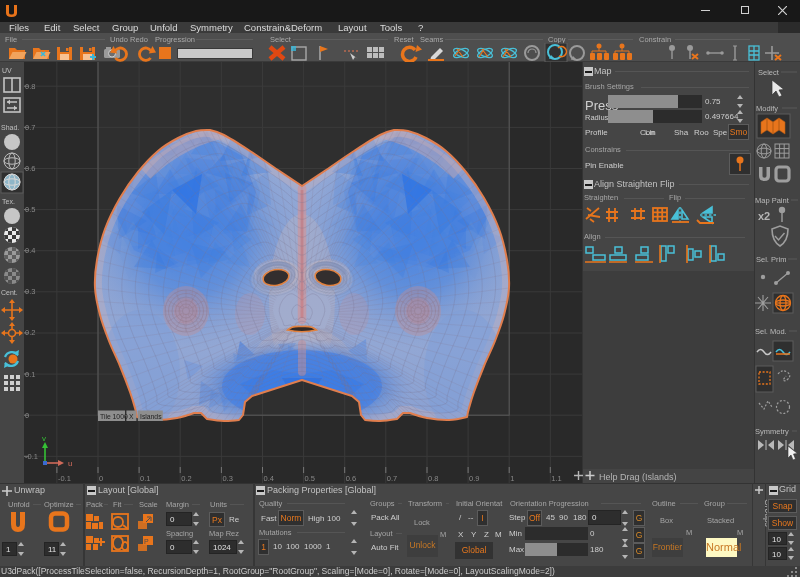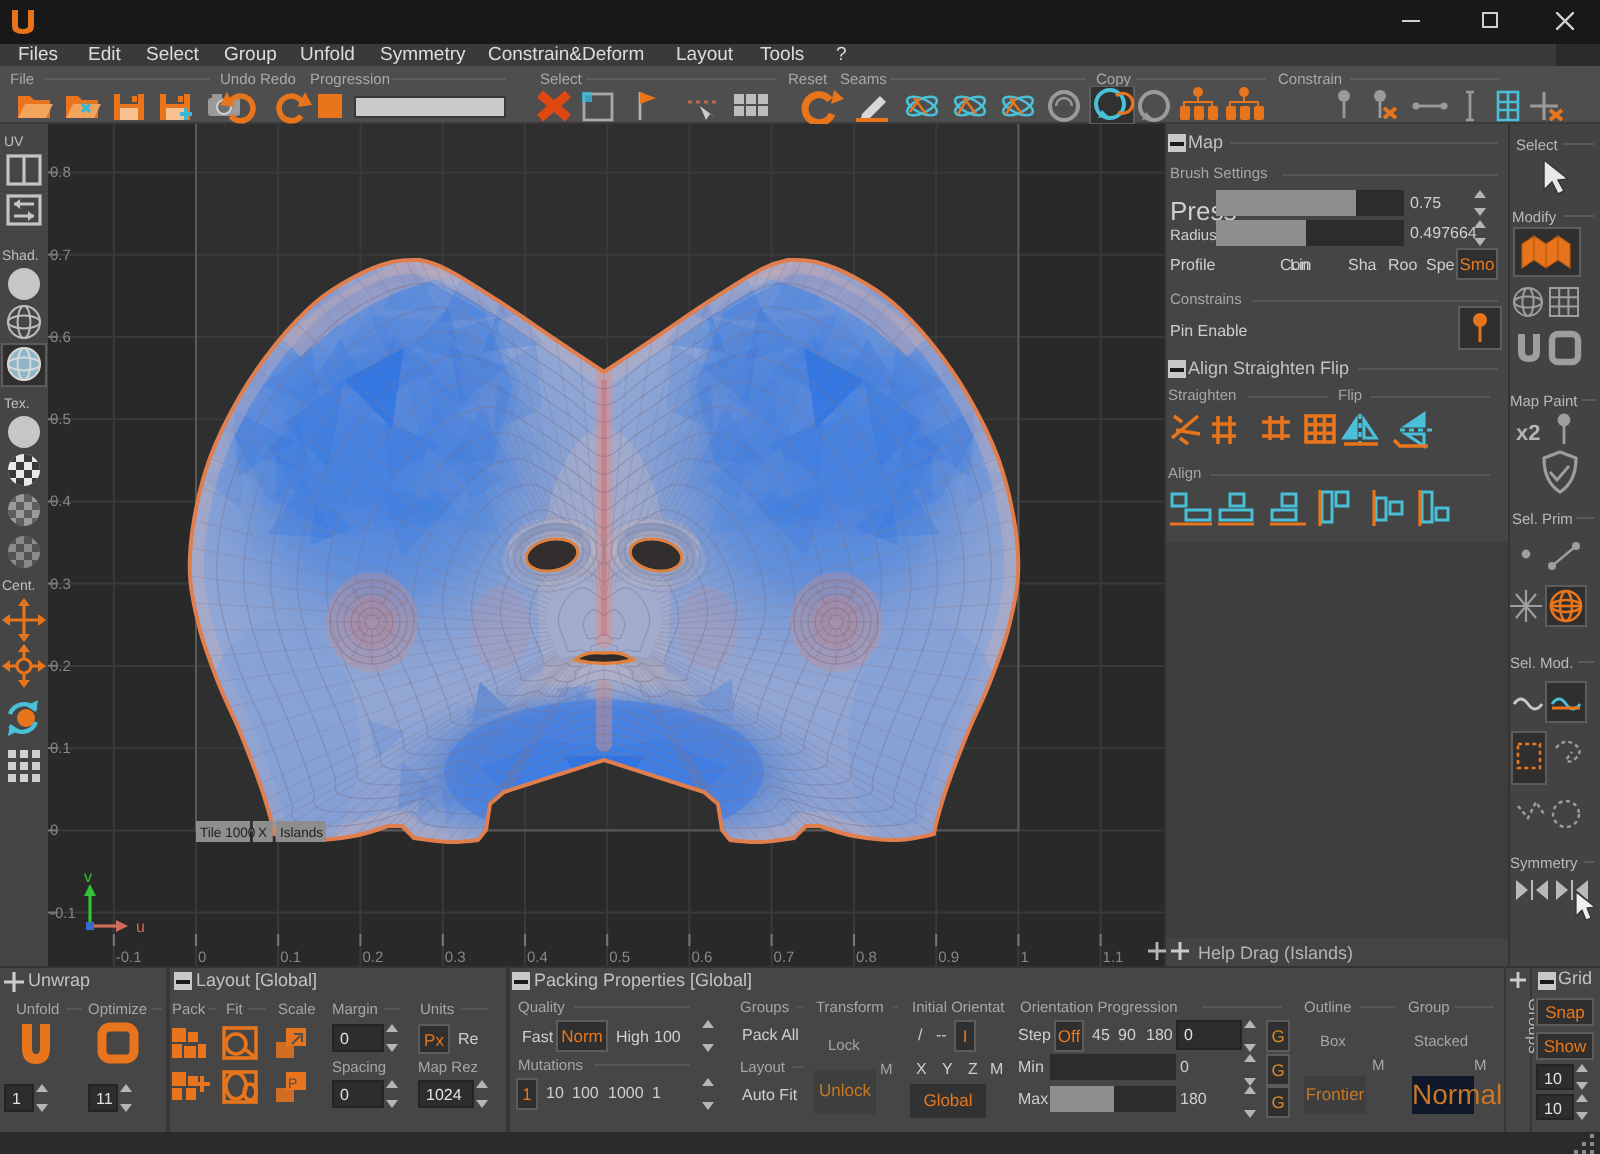--- a/index.html
+++ b/index.html
@@ -993,21 +993,21 @@
     <div class="obtn" style="left:633px;top:60px;width:12px;height:16px;font-size:8.5px;line-height:15px;color:#d88a28">G</div>
     <div class="lbl" style="left:652px;top:16px">Outline</div>
       <div class="tsep" style="left:680px;top:20px;width:18px;background:#555"></div>
     <div class="lbl" style="left:660px;top:33px">Box</div>
     <div class="lbl" style="left:686px;top:45px">M</div>
     <div class="abs" style="left:652px;top:55px;width:31px;height:19px;background:#3e3e3e;color:#c87824;font-size:8.5px;text-align:center;line-height:18px">Frontier</div>
     <div class="lbl" style="left:704px;top:16px">Group</div>
       <div class="tsep" style="left:727px;top:20px;width:20px;background:#555"></div>
     <div class="lbl" style="left:707px;top:33px">Stacked</div>
     <div class="lbl" style="left:737px;top:45px">M</div>
-    <div class="abs" style="left:706px;top:55px;width:31px;height:19px;background:#0f172a;color:#c87824;font-size:14px;text-align:left;line-height:18px">Normal</div>
+    <div class="abs" style="left:706px;top:55px;width:31px;height:19px;background:#fef9c3;color:#c87824;font-size:11px;text-align:left;line-height:18px">Normal</div>
 
     <svg class="abs" style="left:753px;top:2px" width="14" height="70">
         <path d="M6 1 v8 M2 5 h8" stroke="#ccc" stroke-width="1.4"></path>
         <text x="0" y="0" font-size="8.5" fill="#b5b5b5" font-family="Liberation Sans,sans-serif" transform="translate(11.5,14) rotate(90)">Groups</text>
       </svg>
 
     <div class="minus" style="left:769px;top:3px"></div>
     <div class="panelhead" style="left:779px;top:1px">Grid</div>
     <div class="obtn" style="left:768px;top:16px;width:29px;height:14px;font-size:8.5px;line-height:13px">Snap</div>
     <div class="obtn" style="left:768px;top:33px;width:29px;height:14px;font-size:8.5px;line-height:13px">Show</div>
@@ -1019,20 +1019,23 @@
         <div class="dn"></div>
       </div>
     <div class="spin" style="left:768px;top:64px;width:19px;height:13px">
         <div class="v">10</div>
       </div>
     <div class="arrows" style="left:787px;top:63px;height:15px">
         <div class="up"></div>
         <div class="dn"></div>
       </div>
   </div>
+  <div id="status" class="abs">
+      <span style="position:absolute;left:1px;top:0px">U3dPack([ProcessTileSelection=false, RecursionDepth=1, RootGroup="RootGroup", Scaling=[Mode=0], Rotate=[Mode=0], LayoutScalingMode=2])</span>
+    </div>
   <svg class="abs" style="left:787px;top:566px" width="11" height="11">
       <g fill="#8a8a8a">
         <rect x="8" y="1" width="2" height="2"></rect>
         <rect x="8" y="5" width="2" height="2"></rect>
         <rect x="8" y="9" width="2" height="2"></rect>
         <rect x="4" y="5" width="2" height="2"></rect>
         <rect x="4" y="9" width="2" height="2"></rect>
         <rect x="0" y="9" width="2" height="2"></rect>
       </g>
     </svg>

